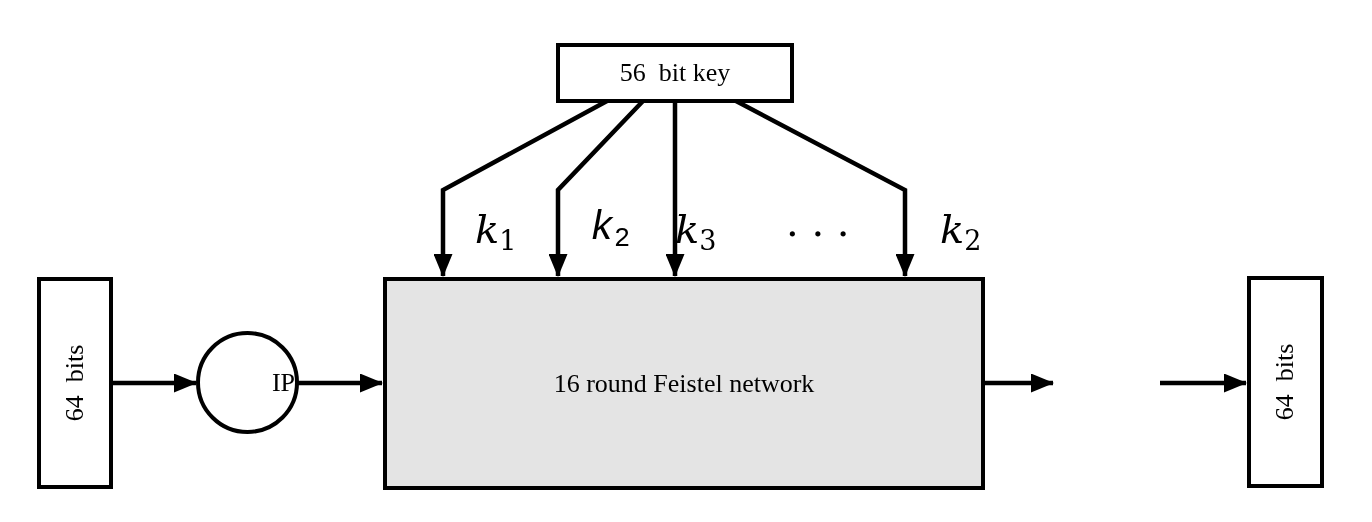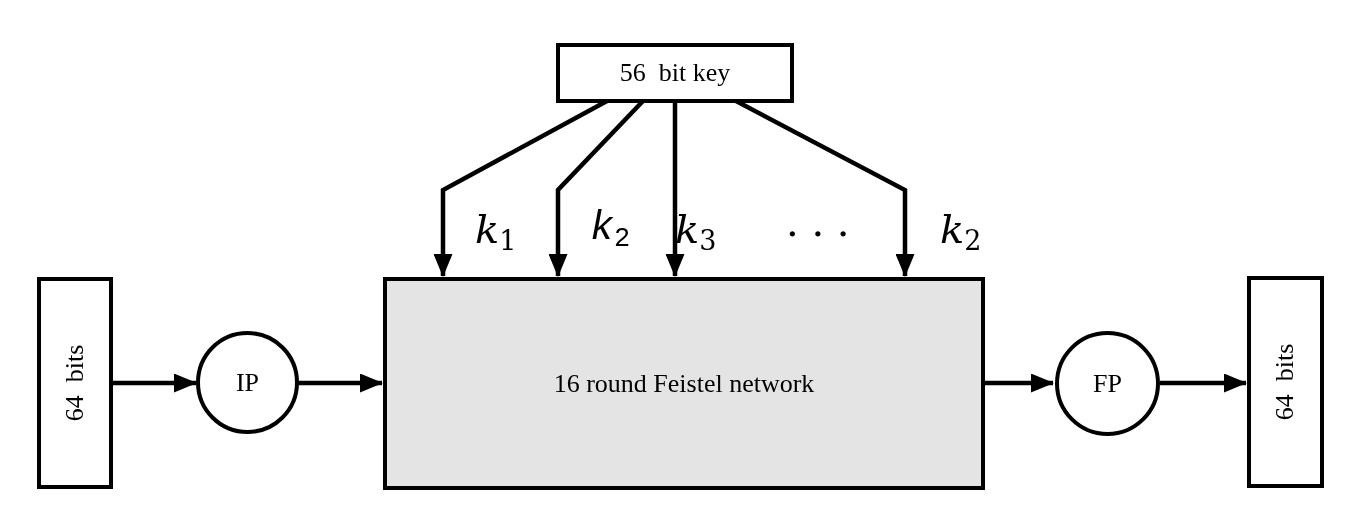--- a/index.html
+++ b/index.html
@@ -28,21 +28,21 @@
     position:absolute;
     border:4.5px solid var(--stroke);
     background:var(--background);
     display:flex;align-items:center;justify-content:center;
     font-size:26px;
     white-space:pre;
     line-height:1;
     font-family:Liberation Serif, serif;
   }
   .node.gray{background:var(--feistel-fill);}
-  .node.circle{border-radius:50%;}
+  .node.circle{border-radius:50%;justify-content:flex-end;}
   .rot{transform:rotate(-90deg);white-space:pre;}
   .klabel{
     position:absolute;
     line-height:52px;
     font-size:40px;
     white-space:pre;
     margin-left:23px;
   }
   .klabel .kbase{font-style:italic;font-size:40px;}
   .klabel .ksub{font-size:27px;vertical-align:-7px;}
@@ -85,21 +85,18 @@
   </div>
 
   <div class="node circle" style="left:196px;top:331px;width:103px;height:103px;">
     <span>IP</span>
   </div>
 
   <div class="node gray" style="left:383px;top:277px;width:602px;height:213px;">
     <span>16 round Feistel network</span>
   </div>
 
-  <div class="node circle" style="left:1055px;top:331px;width:105px;height:105px;">
-    <span>FP</span>
-  </div>
 
   <div class="node" style="left:1247px;top:276px;width:77px;height:212px;">
     <span class="rot">64  bits</span>
   </div>
 
 </div>
 
 </body></html>

